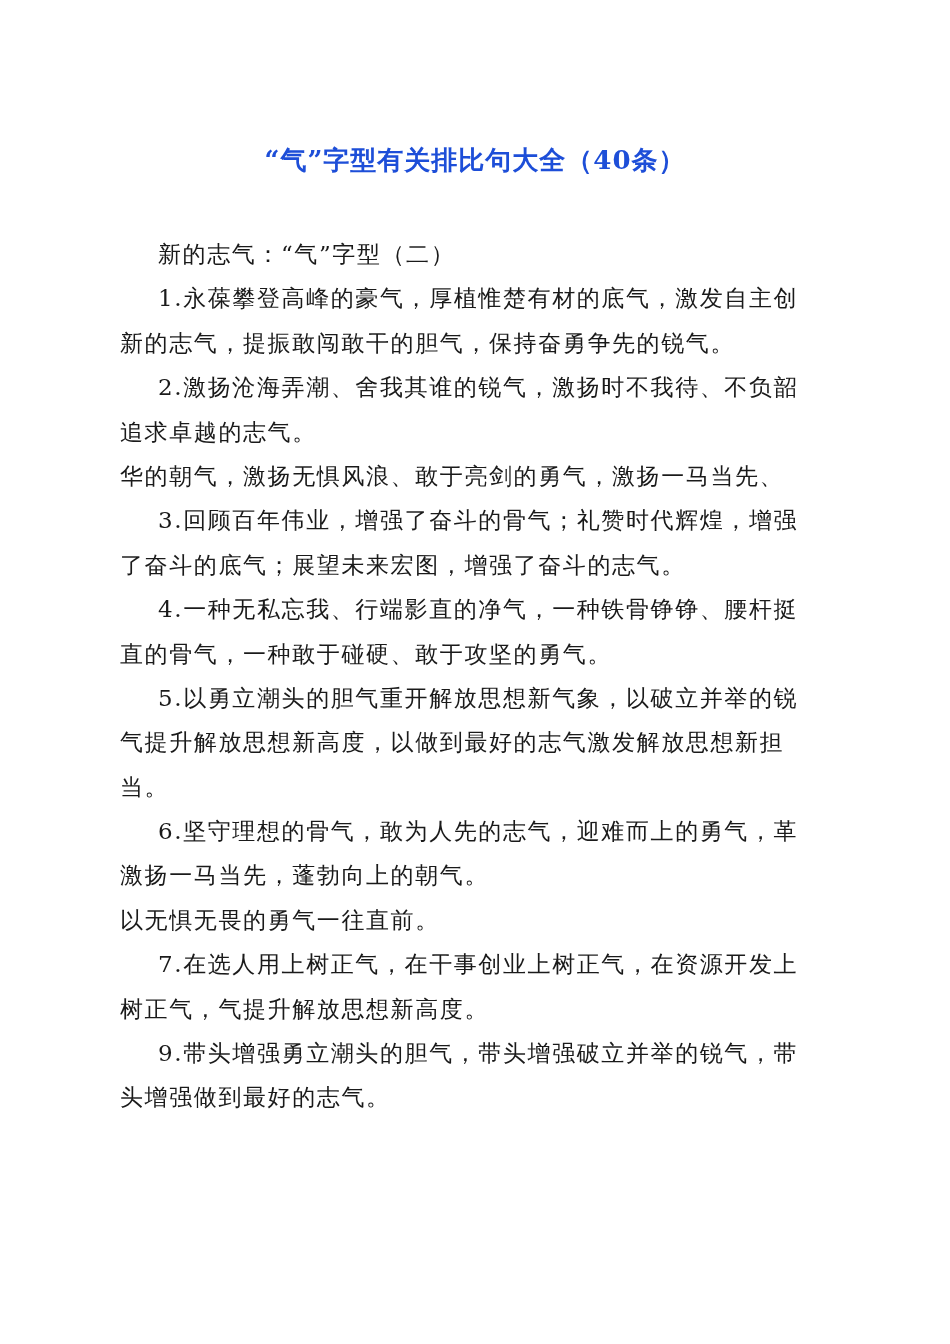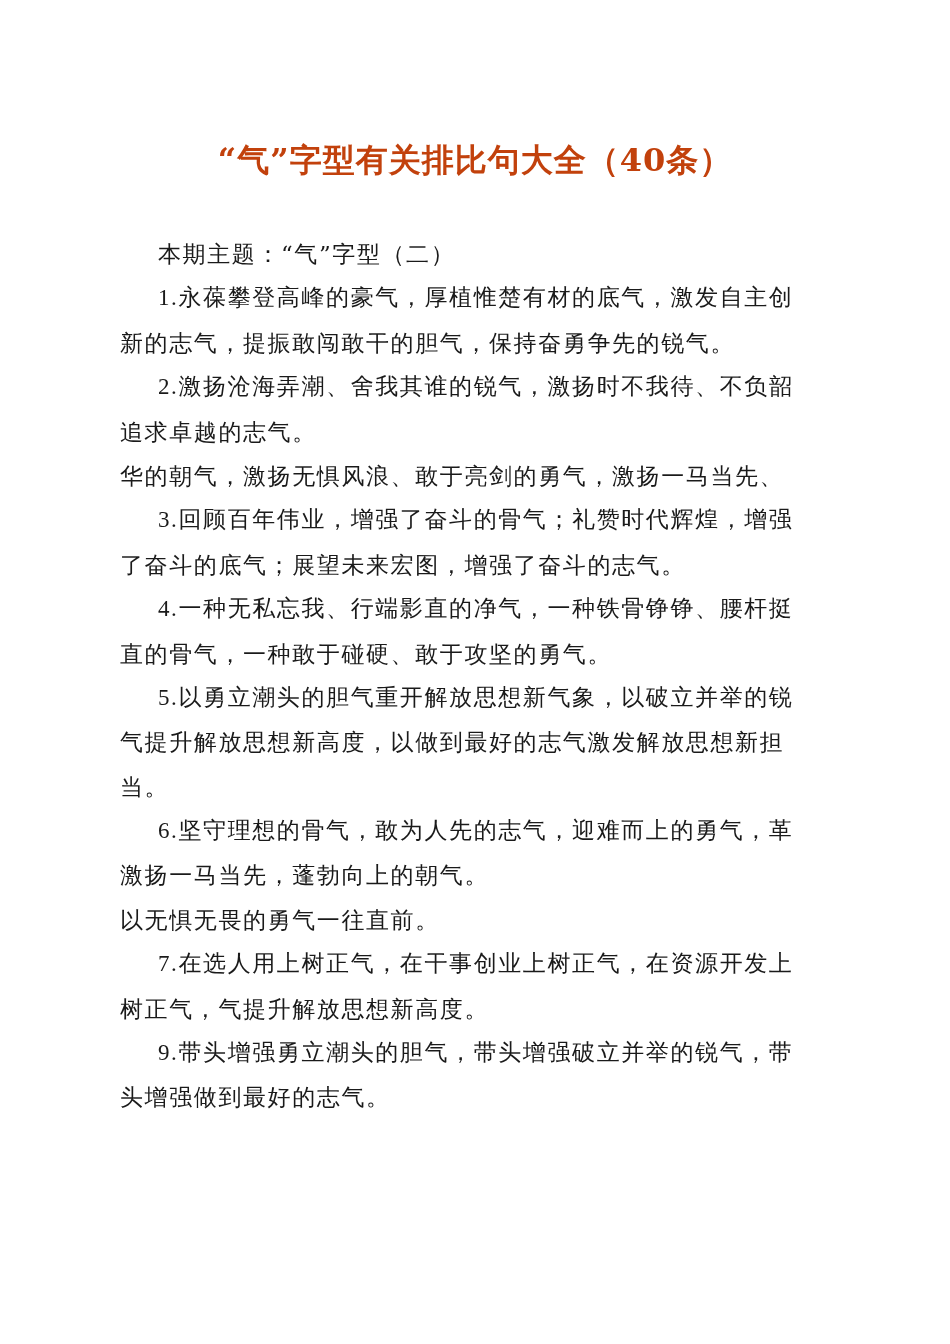--- a/index.html
+++ b/index.html
@@ -23,58 +23,57 @@
       background: #ffffff;
     }
     .title {
       position: absolute;
       left: 0;
       top: 136px;
       width: 950px;
       text-align: center;
       font-family: "DejaVu Serif", "Liberation Serif", serif;
       font-weight: bold;
-      font-size: 32px;
+      font-size: 26px;
       line-height: 48px;
       letter-spacing: 1px;
-      color: #c2410c;
+      color: #1d4ed8;
     }
     .body-text {
       position: absolute;
       left: 120px;
       top: 232px;
       width: 720px;
       font-family: "DejaVu Serif", "Liberation Serif", serif;
       font-size: 23px;
       line-height: 44.4px;
       letter-spacing: 1.6px;
       color: #1a1a1a;
     }
     .line {
       white-space: nowrap;
       height: 44.4px;
     }
     .indent {
       padding-left: 38px;
-      font-family: Liberation Serif, serif;
     }
     .subtitle-line {
       padding-left: 38px;
     }
   </style>
 </head>
 <body>
 
 <div class="page">
 
   <div class="title">“气”字型有关排比句大全（40条）</div>
 
   <div class="body-text">
 
-    <div class="line subtitle-line">本期主题：“气”字型（二）</div>
+    <div class="line subtitle-line">新的志气：“气”字型（二）</div>
 
     <div>
       <div class="line indent">1.永葆攀登高峰的豪气，厚植惟楚有材的底气，激发自主创</div>
       <div class="line">新的志气，提振敢闯敢干的胆气，保持奋勇争先的锐气。</div>
     </div>
 
     <div>
       <div class="line indent">2.激扬沧海弄潮、舍我其谁的锐气，激扬时不我待、不负韶</div>
       <div class="line">追求卓越的志气。</div>
       <div class="line">华的朝气，激扬无惧风浪、敢于亮剑的勇气，激扬一马当先、</div>

